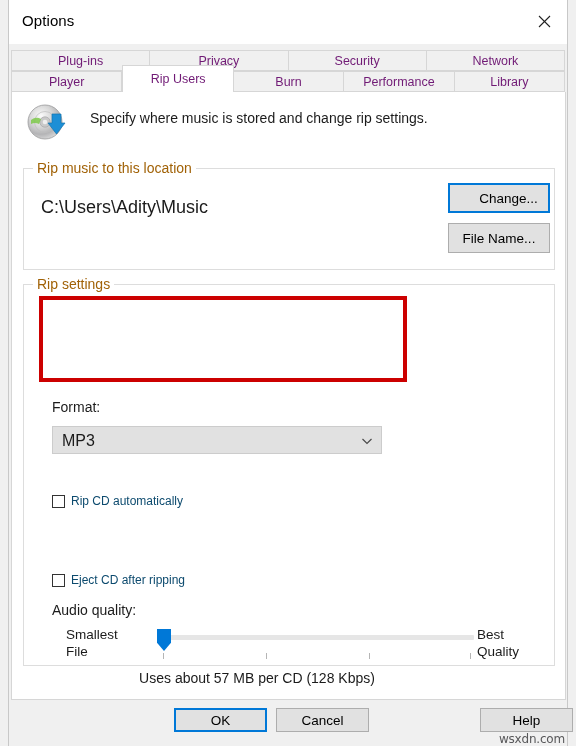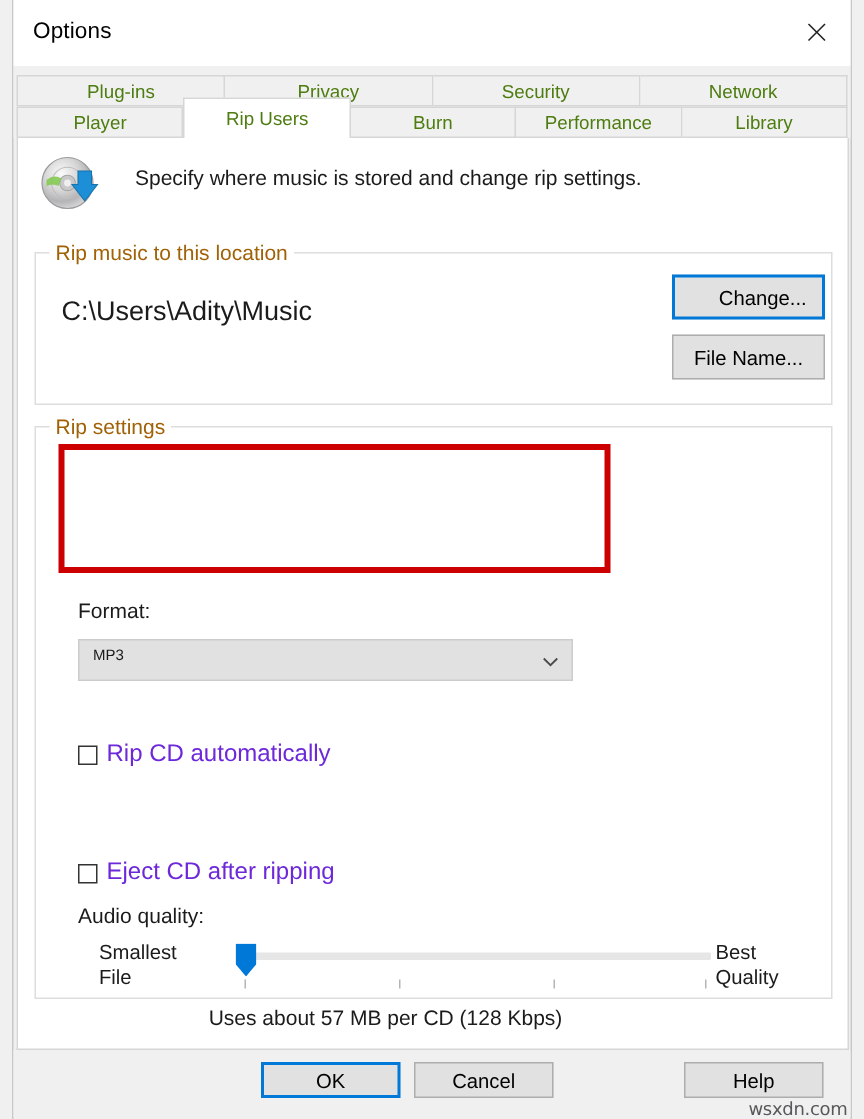--- a/index.html
+++ b/index.html
@@ -82,21 +82,21 @@
   .tabrow.row1 { top: 6px; height: 21px; padding: 0 2px; }
   .tabrow.row2 { top: 27px; height: 21px; padding: 0 2px; }
 
   .tab {
     flex: 1 1 0;
     background: #f0f0f0;
     border: 1px solid #d6d6d6;
     border-left: none;
     box-sizing: border-box;
     font-size: 12.5px;
-    color: #4d7c0f;
+    color: #701a75;
     display: flex;
     align-items: center;
     justify-content: center;
     cursor: default;
     position: relative;
     height: 21px;
   }
   .tab:first-child { border-left: 1px solid #d6d6d6; }
   .tab.selected {
     background: #ffffff;
@@ -220,21 +220,21 @@
     height: 28px;
     background: #e1e1e1;
     border: 1px solid #cccccc;
     box-sizing: border-box;
     cursor: default;
   }
   .combo-value {
     position: absolute;
     left: 9px;
     top: 5px;
-    font-size: 10px;
+    font-size: 16px;
     color: #1b1b1b;
   }
   .combo-arrow {
     position: absolute;
     right: 8px;
     top: 8px;
     width: 12px;
     height: 12px;
   }
 
@@ -248,22 +248,22 @@
   .checkbox {
     width: 13px;
     height: 13px;
     border: 1px solid #333333;
     background: #ffffff;
     box-sizing: border-box;
     margin-right: 6px;
     flex: none;
   }
   .checkrow-label {
-    font-size: 16px;
-    color: #6d28d9;
+    font-size: 12px;
+    color: #0c4a6e;
   }
   #chk-ripauto  { left: 28px; top: 209px; }
   #chk-eject    { left: 28px; top: 288px; }
 
   
   .aq-label {
     position: absolute;
     left: 28px;
     top: 317px;
     font-size: 14px;
@@ -351,21 +351,21 @@
     font-size: 13.5px;
     color: #000;
     display: flex;
     align-items: center;
     justify-content: center;
     cursor: default;
   }
   #btn-ok     { left: 165px; border: 2px solid #0078d7; }
   #btn-cancel { left: 267px; }
   #btn-apply  { left: 369px; color: #0369a1; border: 1px solid #d2d2d2; margin-top: 41px; }
-  #btn-help   { left: 447px; }
+  #btn-help   { left: 471px; }
 
   .watermark {
     position: absolute;
     right: 2px;
     bottom: 0px;
     font-size: 12px;
     color: #58585a;
     font-family: "DejaVu Sans", sans-serif;
     letter-spacing: -0.2px;
   }

